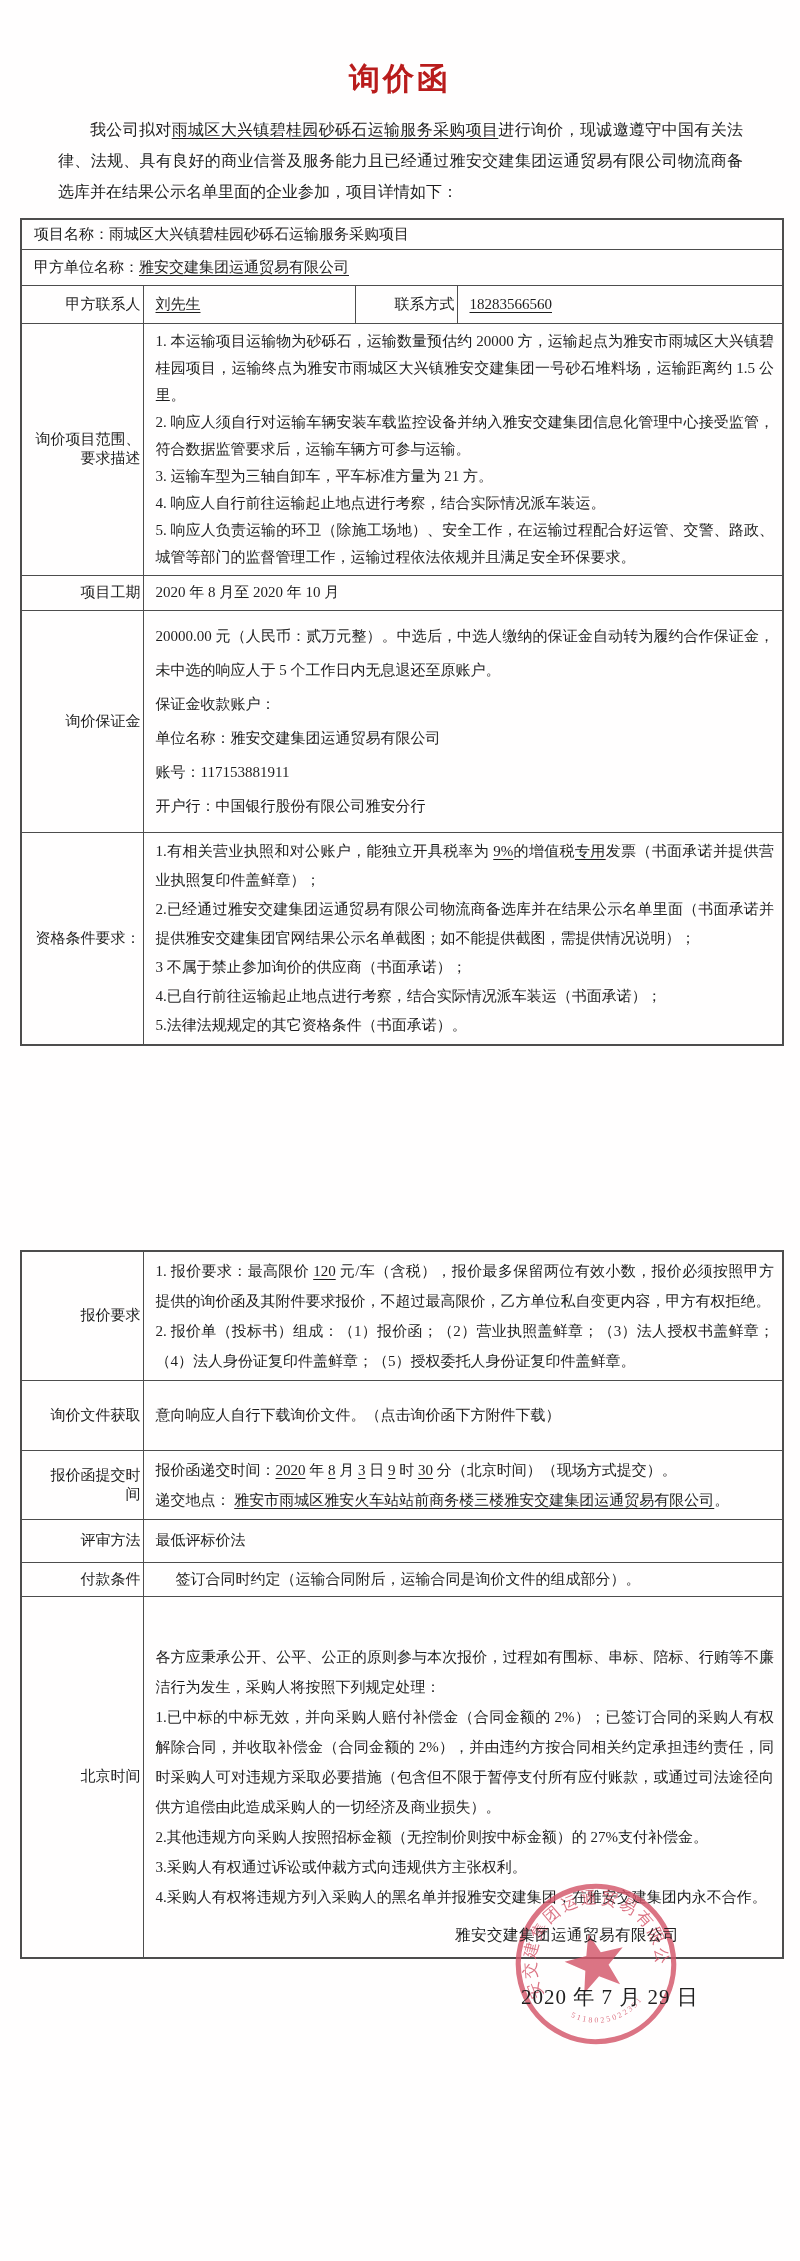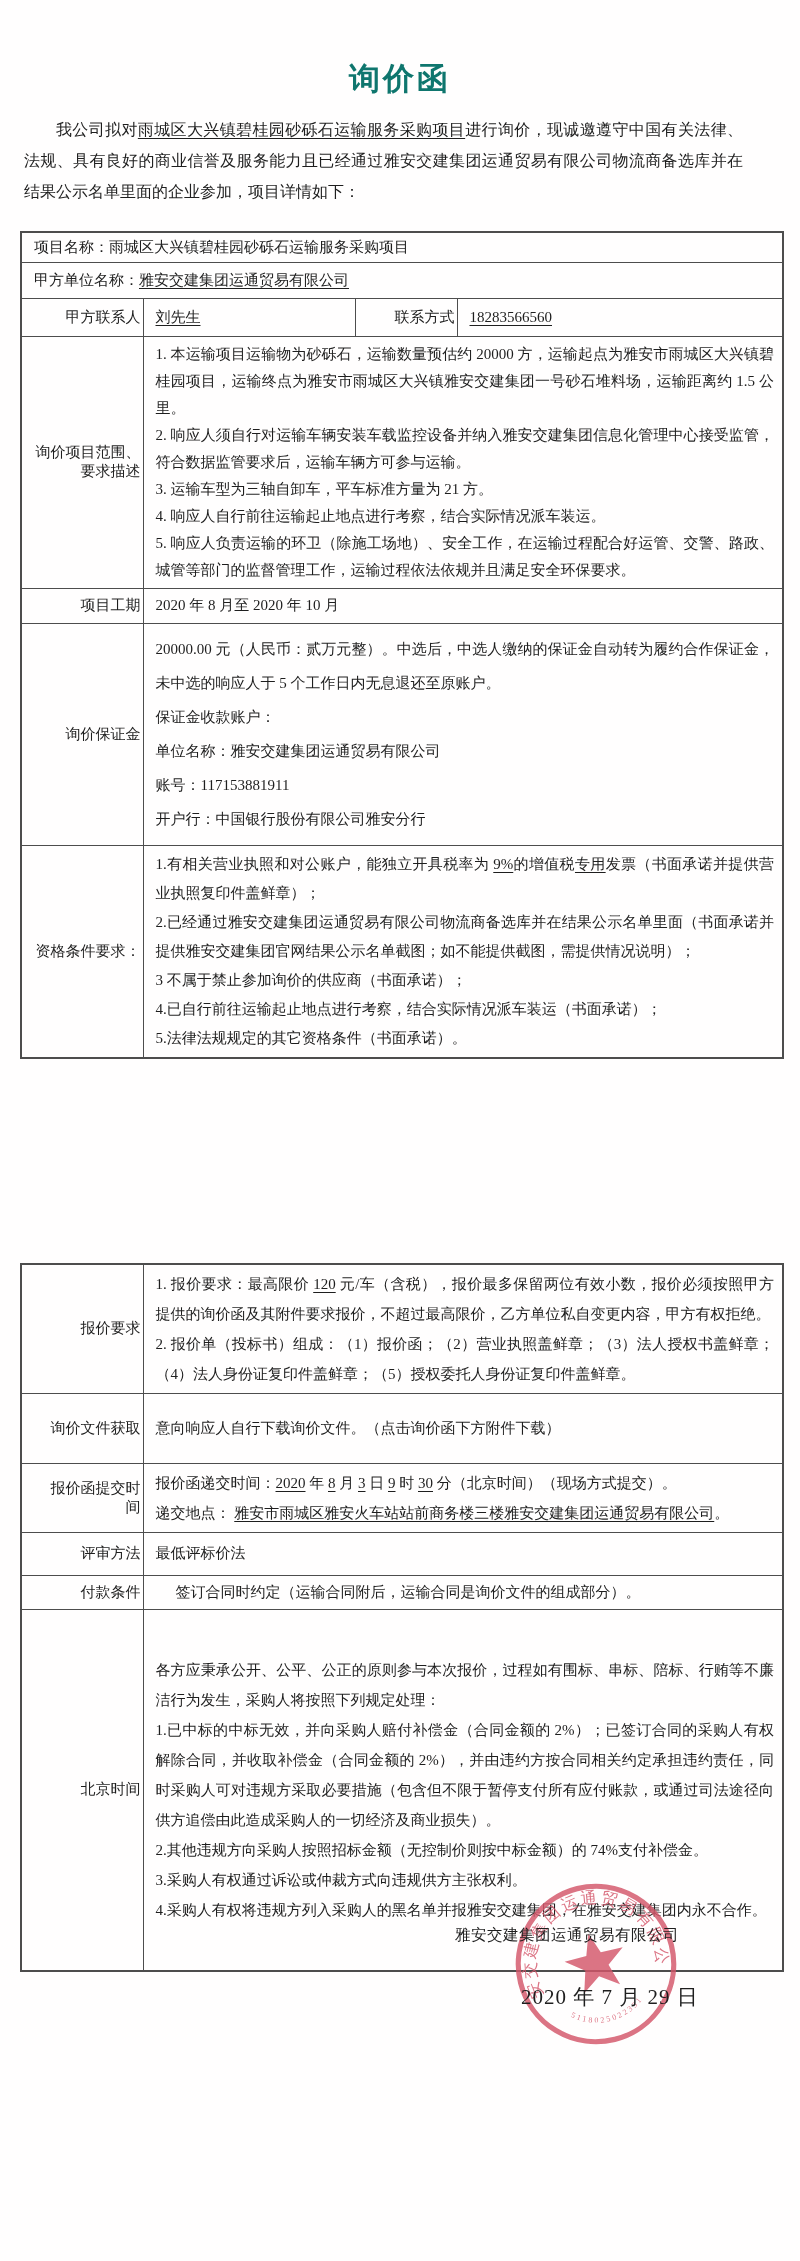--- a/index.html
+++ b/index.html
@@ -4,34 +4,34 @@
 <style>
   html,body{margin:0;padding:0;background:#ffffff;}
   .page{
     position:relative; width:800px; height:2261px; margin:0 auto;
     background:#fffefe; overflow:hidden;
     font-family:"Liberation Serif", serif; color:#1e1e1e;
   }
   h1.title{
     margin:0; padding-top:58px; text-align:center;
     font-family:"Liberation Sans", sans-serif;
-    font-size:31px; font-weight:800; letter-spacing:3px; color:#0f766e;
+    font-size:31px; font-weight:800; letter-spacing:3px; color:#b91c1c;
   }
   p.intro{
-    margin:14px 57px 0 24px; font-size:16px; line-height:31px;
+    margin:14px 57px 0 58px; font-size:16px; line-height:31px;
     text-indent:2em; text-align:justify;
   }
   .u{ text-decoration:underline; text-underline-offset:3px; }
 
   table.t{
     border-collapse:collapse; table-layout:fixed;
     width:762px; margin-left:20px;
     font-size:15px;
   }
-  table.t1{ margin-top:24px; }
+  table.t1{ margin-top:11px; }
   table.t2{ margin-top:204px; }
   .t td{
     border:1px solid #4d4d4d; box-sizing:border-box;
     vertical-align:middle; padding:2px 8px 2px 12px;
     text-align:justify;
   }
   .t{ border:2px solid #4d4d4d; }
   .t td.lbl{
     padding:2px 2px 2px 8px; white-space:pre-line; text-align:right;
   }
@@ -166,21 +166,21 @@
     </tr>
     <tr class="r-pay">
       <td class="lbl">付款条件</td>
       <td>签订合同时约定（运输合同附后，运输合同是询价文件的组成部分）。</td>
     </tr>
     <tr class="r-integrity">
       <td class="lbl">北京时间</td>
       <td class="paras">
             <p><span>各方应秉承公开、公平、公正的原则参与本次报价，过程如有围标、串标、陪标、行贿等不廉洁行为发生，采购人将按照下列规定处理：</span></p>
             <p><span>1.已中标的中标无效，并向采购人赔付补偿金（合同金额的 2%）；已签订合同的采购人有权解除合同，并收取补偿金（合同金额的 2%），并由违约方按合同相关约定承担违约责任，同时采购人可对违规方采取必要措施（包含但不限于暂停支付所有应付账款，或通过司法途径向供方追偿由此造成采购人的一切经济及商业损失）。</span></p>
-            <p><span>2.其他违规方向采购人按照招标金额（无控制价则按中标金额）的 74%支付补偿金。</span></p>
+            <p><span>2.其他违规方向采购人按照招标金额（无控制价则按中标金额）的 27%支付补偿金。</span></p>
             <p><span>3.采购人有权通过诉讼或仲裁方式向违规供方主张权利。</span></p>
             <p><span>4.采购人有权将违规方列入采购人的黑名单并报雅安交建集团，在雅安交建集团内永不合作。</span></p>
           </td>
     </tr>
   </tbody>
     </table>
 
   <div class="stamp">
     <svg viewBox="0 0 160 160" xmlns="http://www.w3.org/2000/svg">
       <defs>

